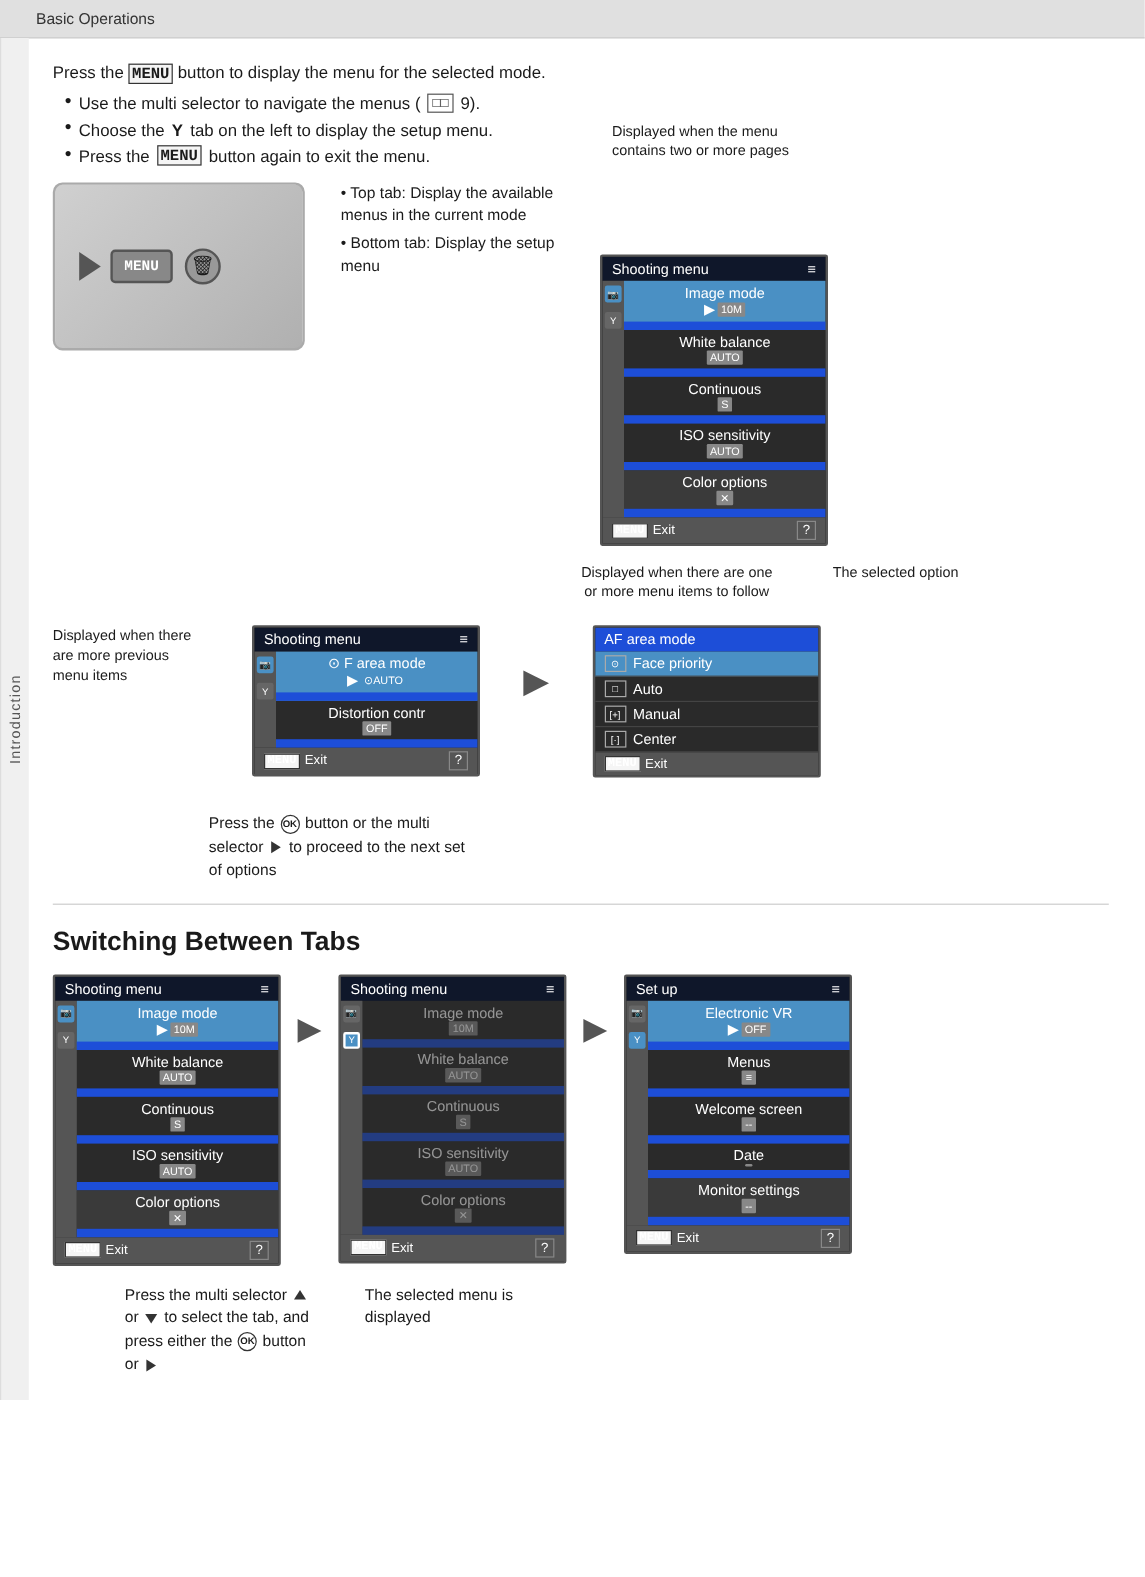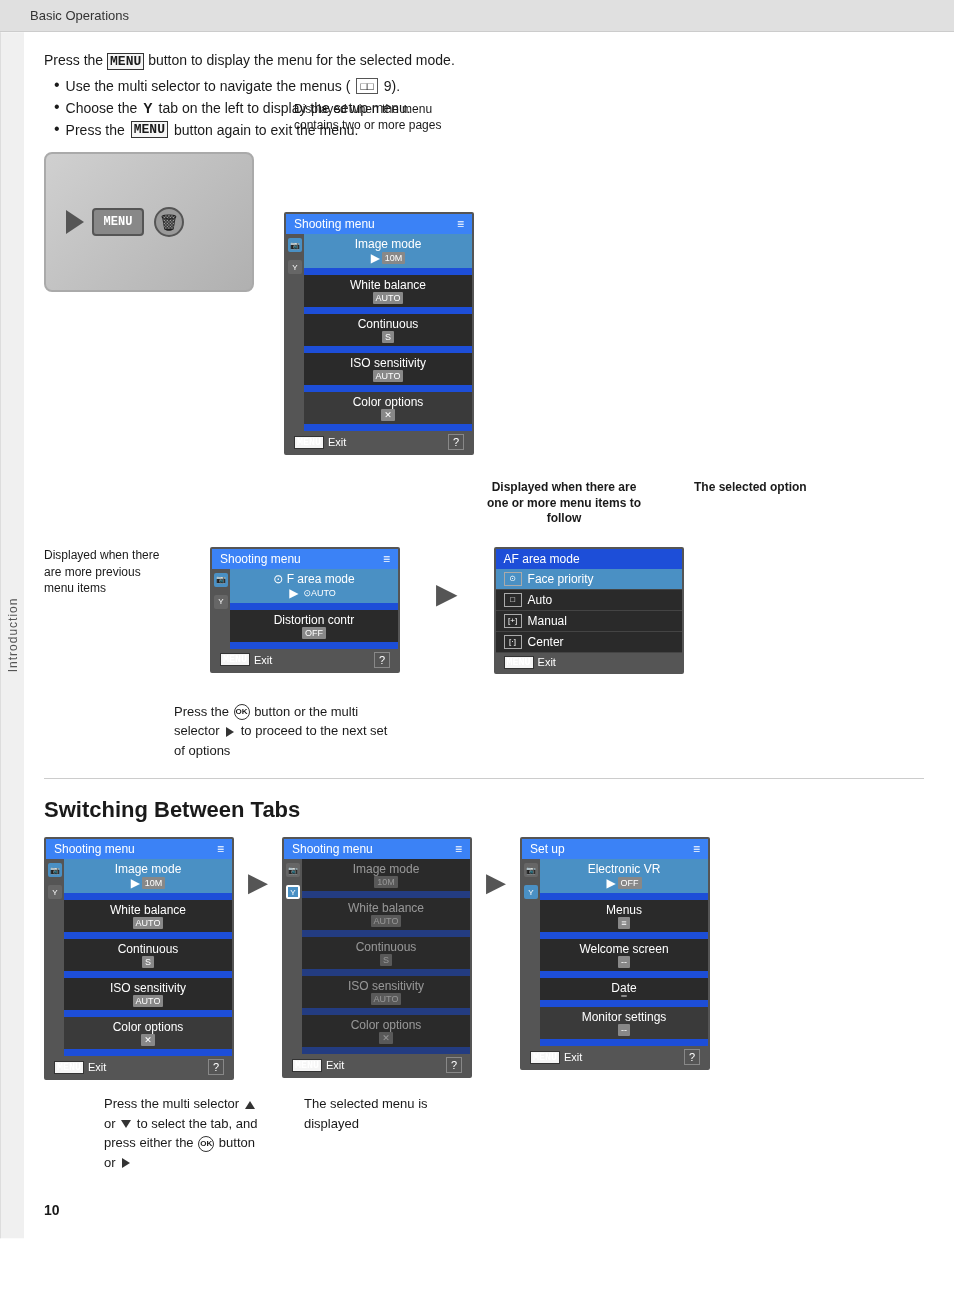--- a/index.html
+++ b/index.html
@@ -181,21 +181,21 @@
     .menu-mockup {
       background: #2a2a2a;
       border: 2px solid #555;
       border-radius: 2px;
       width: 190px;
       color: #fff;
       font-size: 12px;
       overflow: hidden;
     }
     .menu-mockup-header {
-      background: #3b82f6;
+      background: #0f172a;
       color: #fff;
       padding: 3px 8px;
       font-size: 12px;
       display: flex;
       justify-content: space-between;
       align-items: center;
     }
     .menu-mockup-row {
       display: flex;
       justify-content: flex-end;
@@ -432,20 +432,24 @@
         <div class="camera-illustration">
           <div class="arrow-right"></div>
           <div class="menu-btn">MENU</div>
           <div class="trash-btn">🗑</div>
         </div>
       </div>
 
       <div class="middle-area">
         <div style="display:flex; gap:16px; align-items:flex-start;">
 
+          <div style="width:200px;">
+            <div class="annotation-text">• Top tab: Display the available menus in the current mode</div>
+            <div class="annotation-text">• Bottom tab: Display the setup menu</div>
+          </div>
 
           <div style="position:relative;">
 
             <div style="position:absolute; top:-50px; left:10px; font-size:12px; line-height:1.3; max-width:180px; text-align:left;">Displayed when the menu contains two or more pages</div>
 
             <div class="menu-mockup" style="margin-top:60px;">
               <div class="menu-mockup-header">
                 <span>Shooting menu</span>
                 <span>≡</span>
               </div>
@@ -483,21 +487,21 @@
               </div>
               <div class="menu-footer">
                 <span class="menu-word" style="font-size:10px; padding:0 2px;">MENU</span>
                 <span>Exit</span>
                 <span style="margin-left:auto; background:#555; border:1px solid #888; padding:1px 4px; font-size:11px;">?</span>
               </div>
             </div>
           </div>
         </div>
 
-        <div class="bottom-annotations" style="margin-top:25px; margin-left:200px;font-weight:bold;">
+        <div class="bottom-annotations" style="margin-top:15px; margin-left:200px;">
           <div class="annotation-label">Displayed when there are one or more menu items to follow</div>
           <div class="annotation-label" style="margin-left:20px;">The selected option</div>
         </div>
       </div>
     </div>
 
     <div class="diagram-row">
 
       <div class="diagram-label-box">Displayed when there are more previous menu items</div>
 
@@ -723,16 +727,15 @@
 
     <div style="display:flex; gap:0; margin-top:8px; align-items:flex-start;">
       <div style="width:60px;"></div>
       <div class="tabs-caption" style="width:220px;">
         Press the multi selector <span class="up-arrow-icon"></span> or <span class="down-arrow-icon"></span> to select the tab, and press either the <span class="ok-circle">OK</span> button or <span class="inline-arrow"></span>
       </div>
       <div style="width:40px;"></div>
       <div class="tabs-caption">The selected menu is displayed</div>
     </div>
 
-    <div style="margin-top:30px; font-size:14px; font-weight:bold;">10</div>
 
   </div>
 </div>
 
 </body></html>

